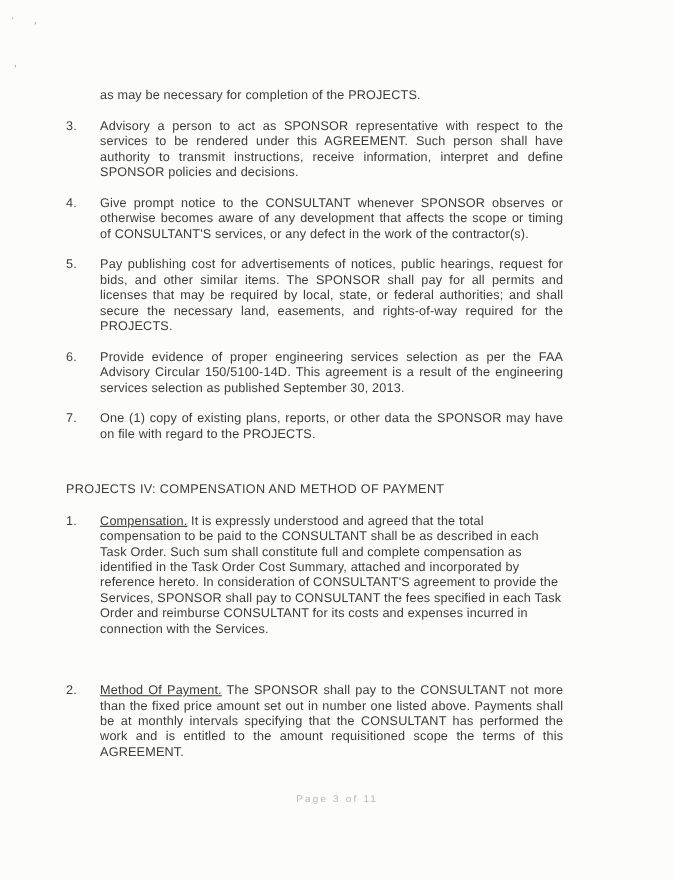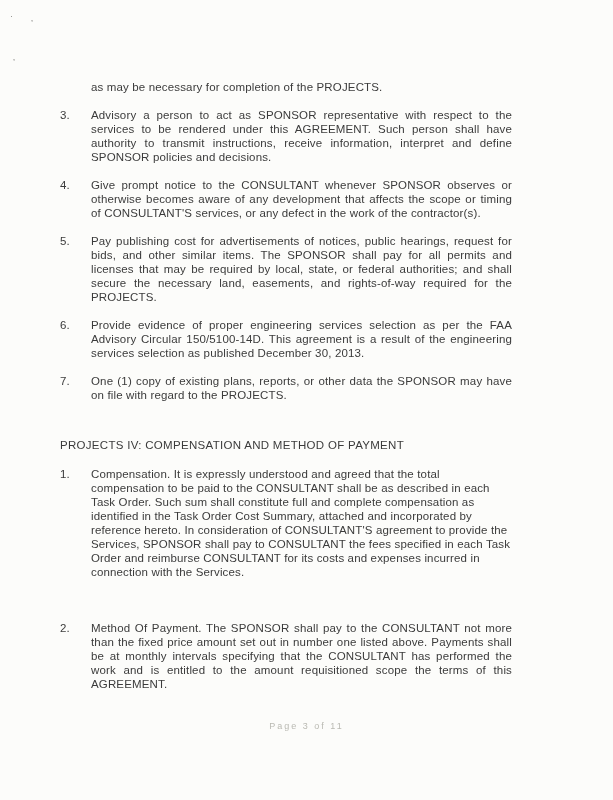--- a/index.html
+++ b/index.html
@@ -33,21 +33,21 @@
     flex-shrink: 0;
   }
   .body { flex: 1; }
   .just { text-align: justify; }
   .heading {
     margin-top: 36px;
     letter-spacing: 0.3px;
   }
   .article-item-1 { margin-top: 15px; }
   .article-item-2 { margin-top: 42px; }
-  .lead { }
+  .lead { text-decoration: underline; }
   .footer {
     position: absolute;
     left: 0;
     top: 721px;
     width: 613px;
     text-align: center;
     font-size: 9px;
     color: #b9b9b2;
     letter-spacing: 2px;
   }
@@ -82,21 +82,21 @@
     <span class="body just">Give prompt notice to the CONSULTANT whenever SPONSOR observes or otherwise becomes aware of any development that affects the scope or timing of CONSULTANT'S services, or any defect in the work of the contractor(s).</span>
   </div>
 
   <div class="item">
     <span class="num">5.</span>
     <span class="body just">Pay publishing cost for advertisements of notices, public hearings, request for bids, and other similar items. The SPONSOR shall pay for all permits and licenses that may be required by local, state, or federal authorities; and shall secure the necessary land, easements, and rights-of-way required for the PROJECTS.</span>
   </div>
 
   <div class="item">
     <span class="num">6.</span>
-    <span class="body just">Provide evidence of proper engineering services selection as per the FAA Advisory Circular 150/5100-14D. This agreement is a result of the engineering services selection as published December 30, 2013.</span>
+    <span class="body just">Provide evidence of proper engineering services selection as per the FAA Advisory Circular 150/5100-14D. This agreement is a result of the engineering services selection as published September 30, 2013.</span>
   </div>
 
   <div class="item">
     <span class="num">7.</span>
     <span class="body just">One (1) copy of existing plans, reports, or other data the SPONSOR may have on file with regard to the PROJECTS.</span>
   </div>
 
   <div class="heading">PROJECTS IV:  COMPENSATION AND METHOD OF PAYMENT</div>
 
   <div class="item article-item-1">

